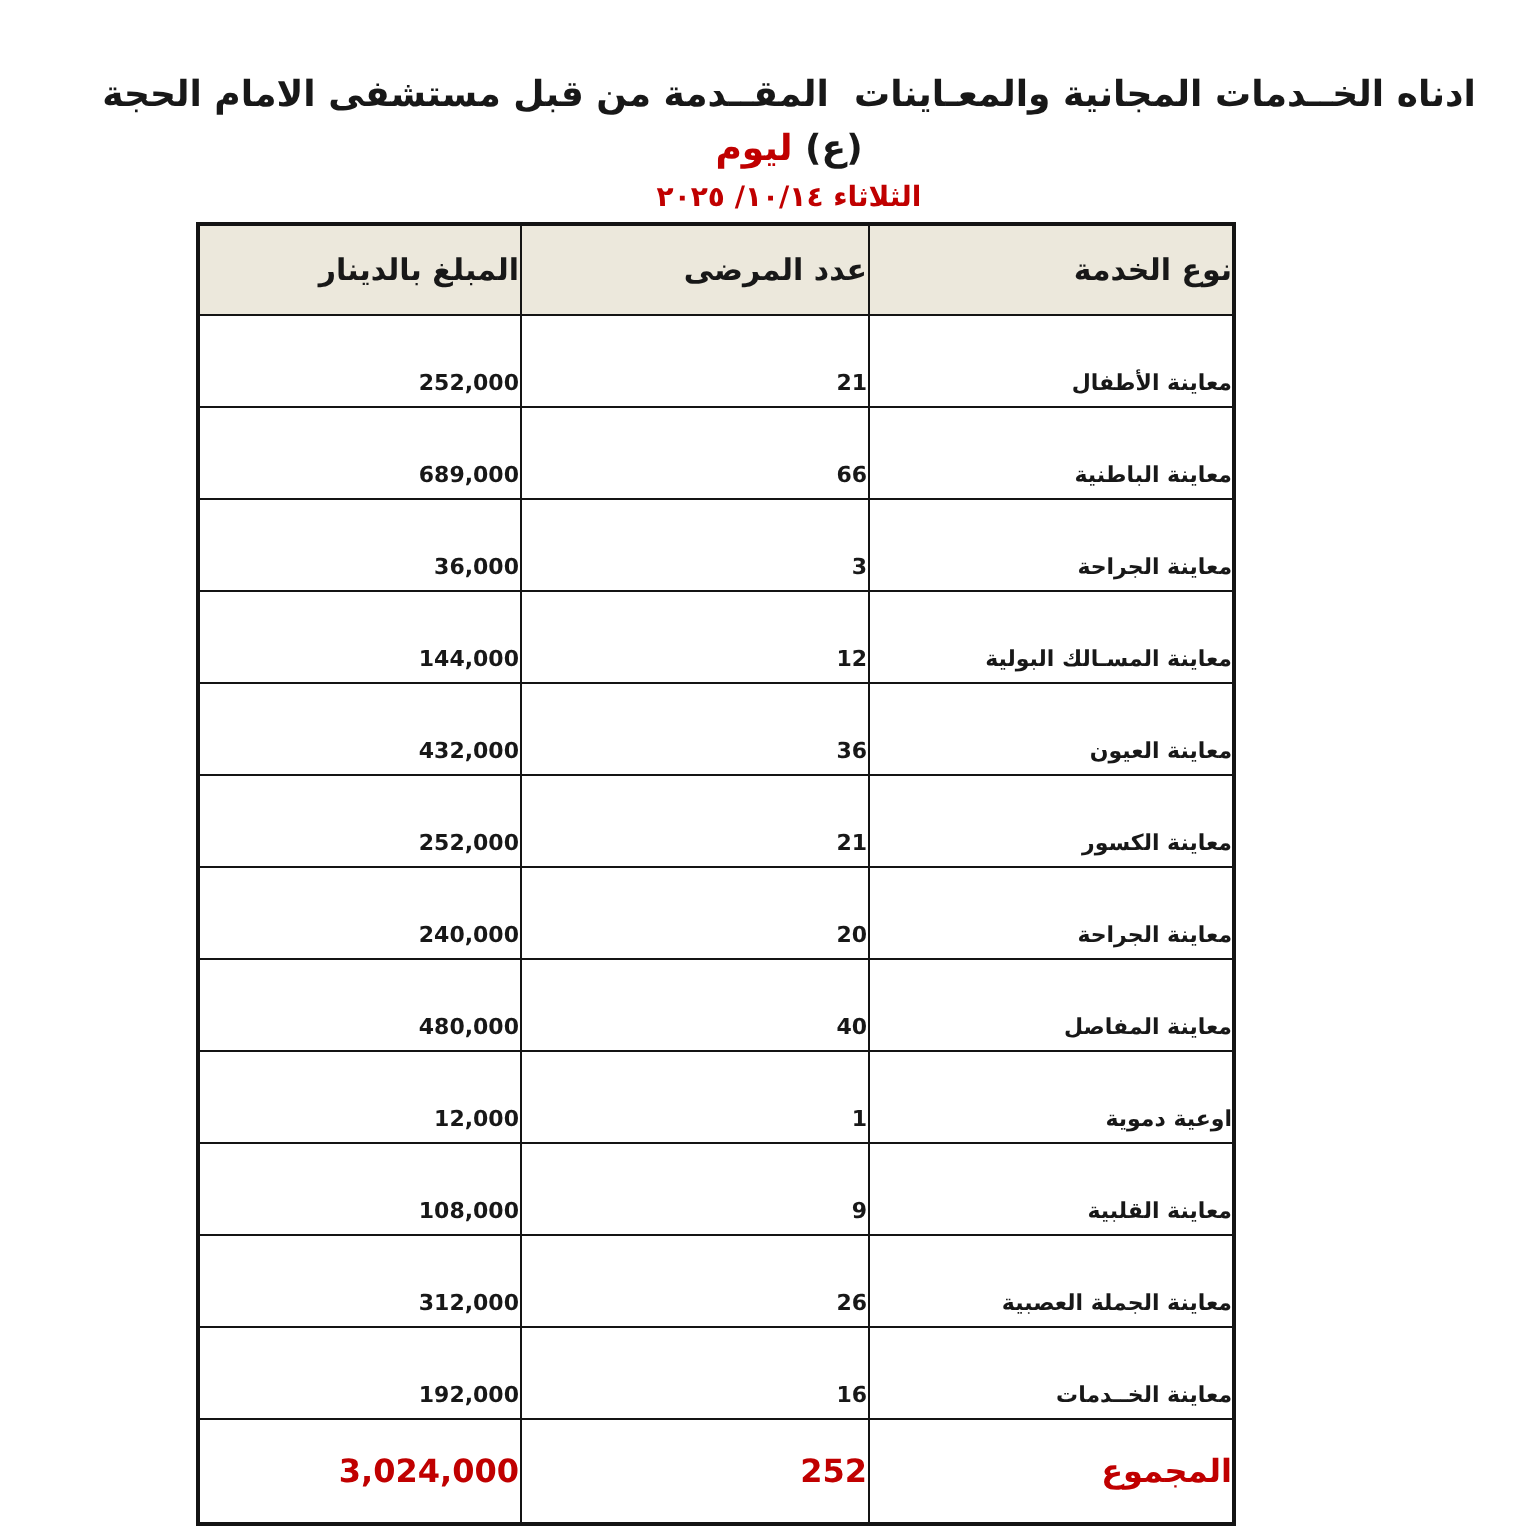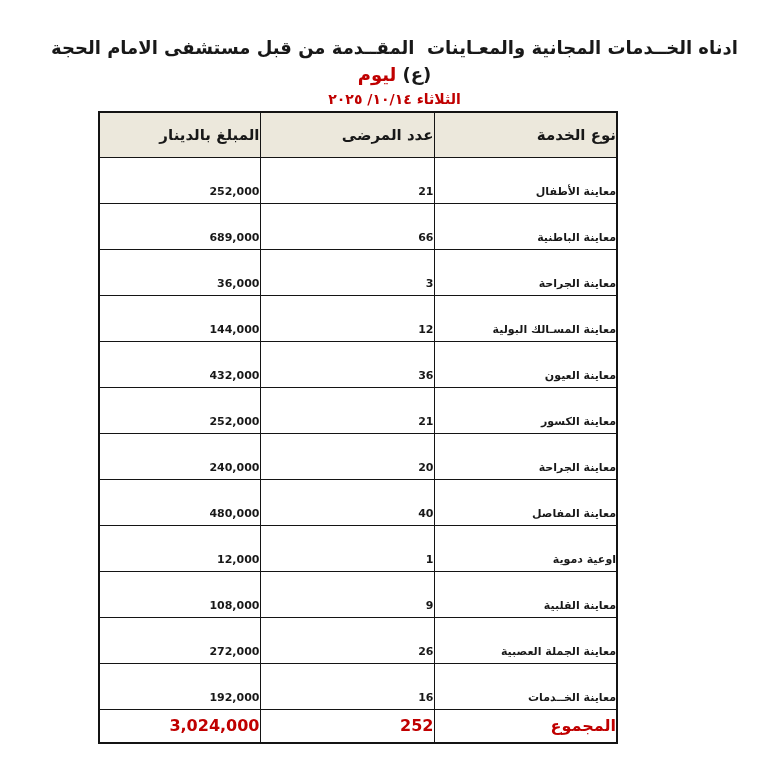--- a/index.html
+++ b/index.html
@@ -63,21 +63,21 @@
     color: #181818;
   }
   tbody td.data-cell {
     height: 46px;
     vertical-align: bottom;
     padding-bottom: 5px;
     font-size: 11px;
     color: #181818;
   }
   tr.total-row td {
-    height: 34px;
+    height: 53px;
     vertical-align: middle;
     font-size: 16px;
     color: #c00000;
   }
 </style>
 </head>
 <body>
 
 <div class="sheet">
 
@@ -146,21 +146,21 @@
         <td class="data-cell">12,000</td>
       </tr>
       <tr>
         <td class="data-cell">معاينة القلبية</td>
         <td class="data-cell">9</td>
         <td class="data-cell">108,000</td>
       </tr>
       <tr>
         <td class="data-cell">معاينة الجملة العصبية</td>
         <td class="data-cell">26</td>
-        <td class="data-cell">272,000</td>
+        <td class="data-cell">312,000</td>
       </tr>
       <tr>
         <td class="data-cell">معاينة الخــدمات</td>
         <td class="data-cell">16</td>
         <td class="data-cell">192,000</td>
       </tr>
       <tr class="total-row">
         <td>المجموع</td>
         <td>252</td>
         <td>3,024,000</td>

